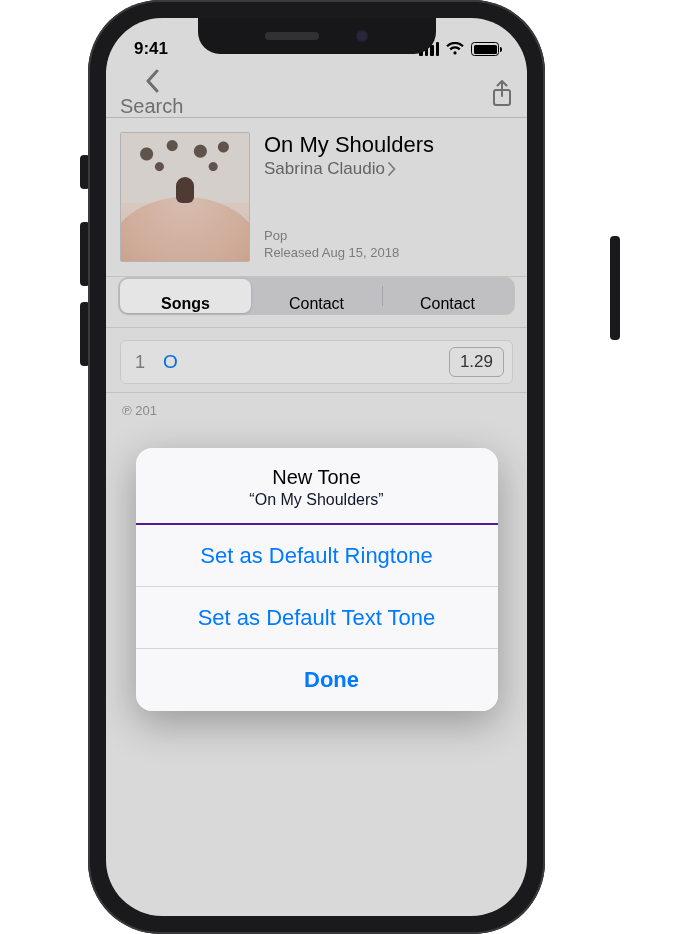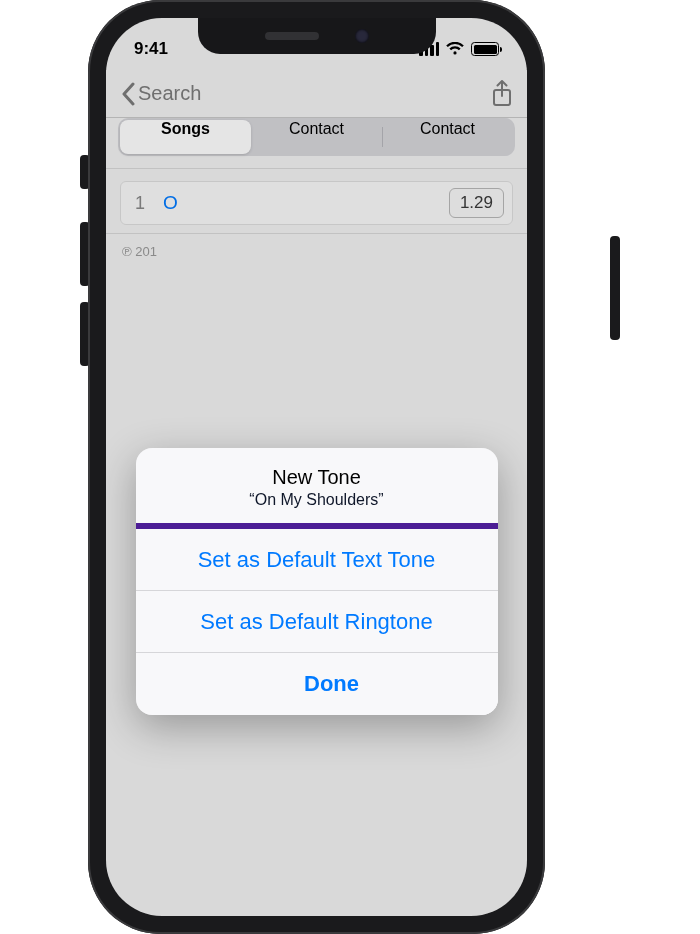--- a/index.html
+++ b/index.html
@@ -100,21 +100,21 @@
     height: 48px;
     display:flex;
     align-items:center;
     justify-content:space-between;
     padding: 0 14px;
     border-bottom: 1px solid #c9c9c9;
     background: #f2f2f2;
   }
   .back {
     display:flex; align-items:center; gap:2px;
-    color:#7c7c7c; font-size:20px;
+    color:#7c7c7c; font-size:20px;flex-direction:column;
   }
   .back svg { display:block; }
   .share svg { display:block; }
 
   
   .item-header {
     display:flex;
     padding: 14px;
     gap: 14px;
     border-bottom: 1px solid #d8d8d8;
@@ -157,21 +157,21 @@
   
   .segmented-wrap { padding: 0 12px 12px; background:#f2f2f2; border-bottom:1px solid #d8d8d8;}
   .segmented {
     display:flex;
     background:#d6d6da;
     border-radius:10px;
     padding:2px;
     height:38px;
   }
   .segmented .seg {
-    flex:1; display:flex; align-items:flex-start; justify-content:center;
+    flex:1; display:flex; align-items:flex-end; justify-content:center;
     font-size:16px; color:#000; border-radius:8px;
     position:relative;
   }
   .segmented .seg.active {
     background:#fff;
     font-weight:600;
     box-shadow: 0 1px 3px rgba(0,0,0,0.15);
   }
   .segmented .seg:not(.active)+.seg:not(.active)::before{
     content:""; position:absolute; left:0; top:7px; bottom:7px; width:1px; background:#b7b7bd;
@@ -211,21 +211,21 @@
     width: 362px;
     background: rgba(248,248,250,0.98);
     border-radius: 16px;
     box-shadow: 0 12px 40px rgba(0,0,0,0.30);
     z-index: 70;
     overflow:hidden;
   }
   .sheet-header {
     text-align:center;
     padding: 18px 12px 14px;
-    border-bottom: 6px solid #4c1d95;
+    border-bottom: 2px solid #4c1d95;
   }
   .sheet-title { font-size:20px; color:#000; font-weight:500; }
   .sheet-subtitle { font-size:16px; color:#0f172a; margin-top:2px; }
   .sheet-item {
     height:62px; display:flex; align-items:center; justify-content:center;
     border-bottom:1px solid #d6d6d9;
     color:#007aff; font-size:22px; font-weight:400;
     background: rgba(248,248,250,0.98);
   }
   .sheet-item.last { border-bottom:none; font-weight:600;margin-left:30px; }
@@ -281,20 +281,40 @@
         <span>Search</span>
       </div>
       <div class="share">
         <svg width="22" height="28" viewBox="0 0 22 28">
           <path d="M11 1 L11 16 M11 1 L6.5 5.5 M11 1 L15.5 5.5" stroke="#7c7c7c" stroke-width="2" fill="none" stroke-linecap="round" stroke-linejoin="round"></path>
           <rect x="3" y="10" width="16" height="15" rx="2" stroke="#7c7c7c" stroke-width="2" fill="none"></rect>
         </svg>
       </div>
     </div>
 
+    <div class="item-header">
+      <div class="album-art">
+        <div class="top"></div>
+        <div class="dress"></div>
+        <div class="figure"></div>
+      </div>
+      <div class="item-meta">
+        <div class="item-title">On My Shoulders</div>
+        <div class="item-artist">
+          <span>Sabrina Claudio</span>
+          <svg width="9" height="14" viewBox="0 0 9 14">
+              <path d="M2 1 L7.5 7 L2 13" stroke="#8a8a8a" stroke-width="1.8" fill="none" stroke-linecap="round" stroke-linejoin="round"></path>
+            </svg>
+        </div>
+        <div class="item-sub">
+          <div>Pop</div>
+          <div>Released Aug 15, 2018</div>
+        </div>
+      </div>
+    </div>
 
     <div class="segmented-wrap">
       <div class="segmented">
         <div class="seg active">
             <span>Songs</span>
           </div>
         <div class="seg">
             <span>Contact</span>
           </div>
         <div class="seg">
@@ -313,24 +333,24 @@
     <div class="copyright">℗ 201</div>
 
     <div class="dim"></div>
 
     <div class="sheet">
       <div class="sheet-header">
         <div class="sheet-title">New Tone</div>
         <div class="sheet-subtitle">“On My Shoulders”</div>
       </div>
       <div class="sheet-item">
+          <span>Set as Default Ringtone</span>
+        </div>
+      <div class="sheet-item">
           <span>Set as Default Text Tone</span>
-        </div>
-      <div class="sheet-item">
-          <span>Set as Default Ringtone</span>
         </div>
       <div class="sheet-item last">
           <span>Done</span>
         </div>
     </div>
 
   </div>
 </div>
 
 </body></html>

